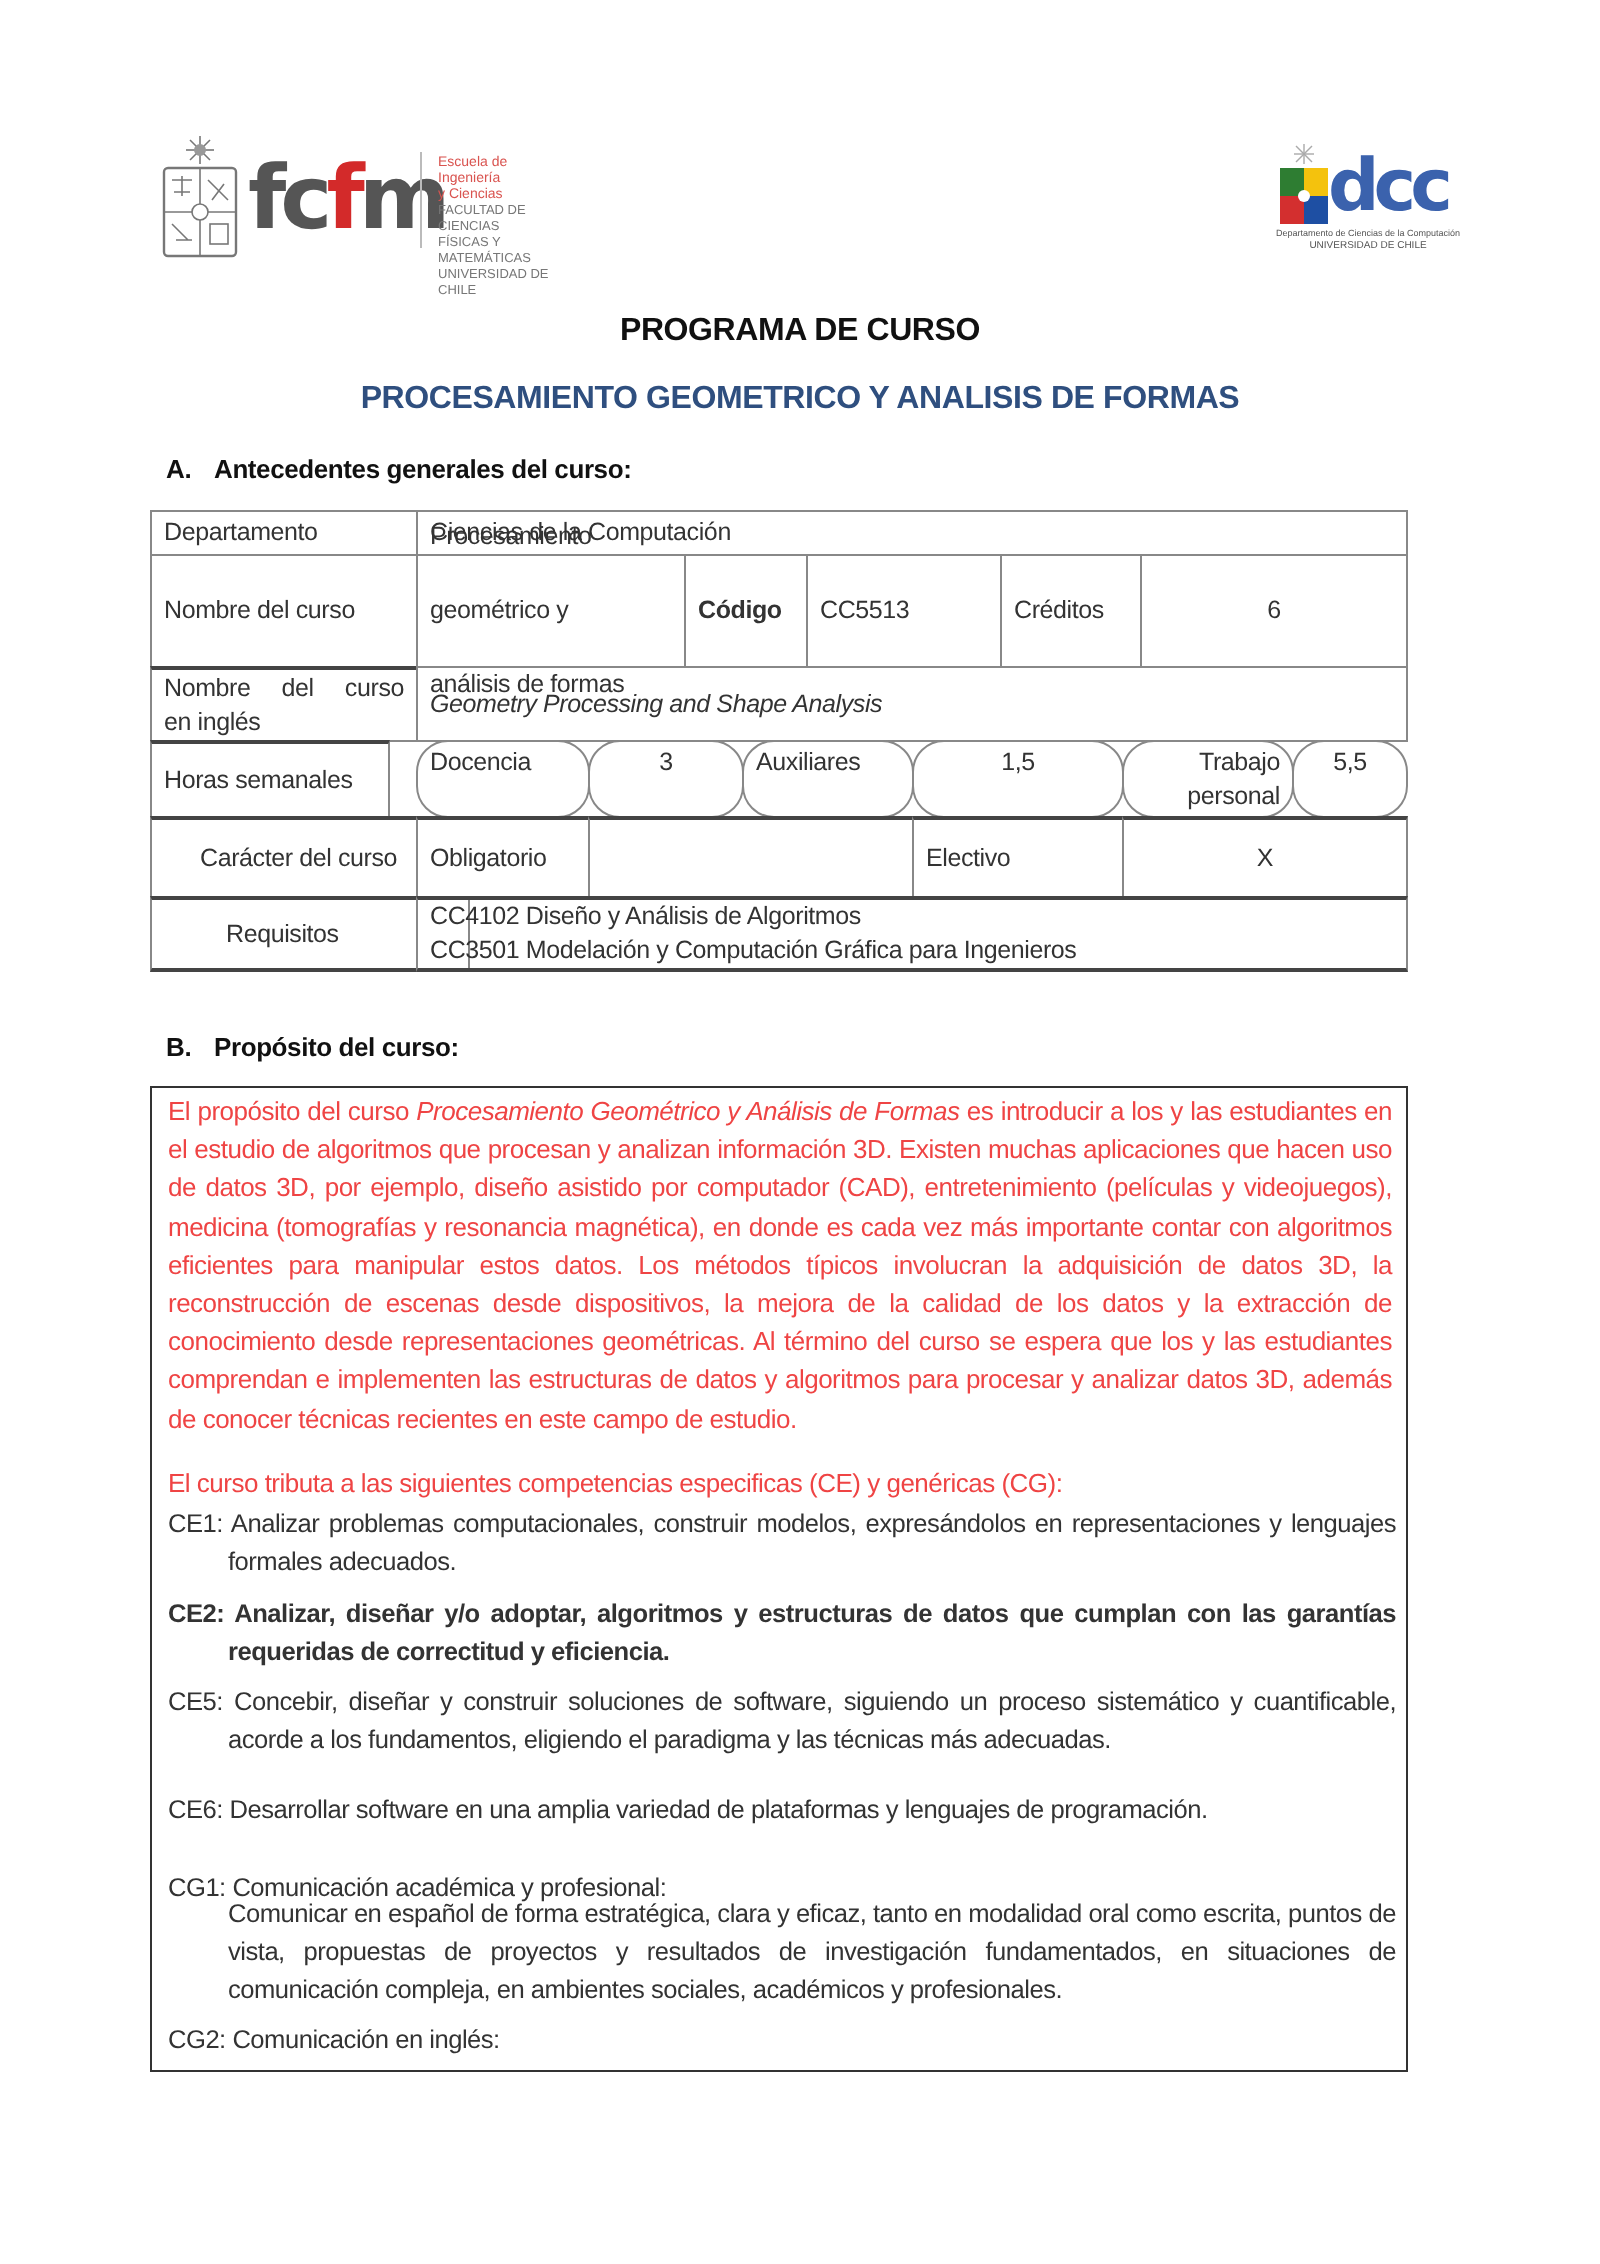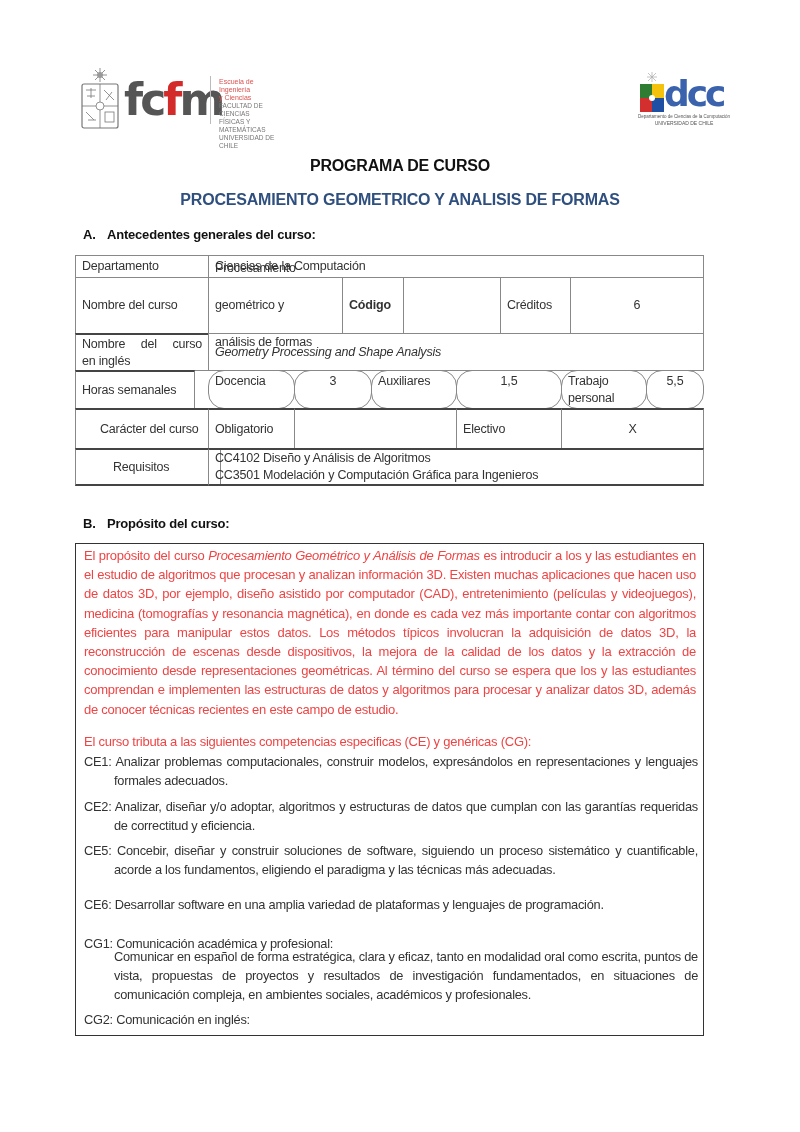--- a/index.html
+++ b/index.html
@@ -113,62 +113,63 @@
   <div class="cell" style="left:0;top:0;width:134px;height:23px;">Departamento</div>
   <div class="cell" style="left:133px;top:0;width:496px;height:23px;">Ciencias de la Computación</div>
 
   <div class="cell" style="left:0;top:22px;width:134px;height:57px;">Nombre del curso</div>
   <div class="cell" style="left:133px;top:22px;width:135px;height:57px;flex-direction:column;align-items:flex-start;justify-content:center;gap:20px;">
     <div>Procesamiento</div>
     <div>geométrico y</div>
     <div>análisis de formas</div>
   </div>
   <div class="cell" style="left:267px;top:22px;width:62px;height:57px;font-weight:bold;">Código</div>
+  <div class="cell" style="left:328px;top:22px;width:98px;height:57px;">CC5513</div>
   <div class="cell" style="left:425px;top:22px;width:71px;height:57px;">Créditos</div>
   <div class="cell center" style="left:495px;top:22px;width:134px;height:57px;">6</div>
 
   <div class="cell thick-top" style="left:0;top:78px;width:134px;height:38px;flex-direction:column;align-items:stretch;justify-content:center;">
     <div style="text-align:justify;text-align-last:justify;">Nombre del curso</div>
     <div>en inglés</div>
   </div>
   <div class="cell it" style="left:133px;top:78px;width:496px;height:38px;">Geometry Processing and Shape Analysis</div>
 
   <div class="cell thick-top" style="left:0;top:115px;width:120px;height:39px;">Horas semanales</div>
   <div class="cell top" style="left:133px;top:115px;width:87px;height:39px;">Docencia</div>
   <div class="cell top center" style="left:219px;top:115px;width:78px;height:39px;">3</div>
   <div class="cell top" style="left:296px;top:115px;width:86px;height:39px;">Auxiliares</div>
   <div class="cell top center" style="left:381px;top:115px;width:106px;height:39px;">1,5</div>
-  <div class="cell top" style="left:486px;top:115px;width:86px;height:39px;flex-direction:column;align-items:flex-start;">
+  <div class="cell top" style="left:486px;top:115px;width:86px;height:39px;flex-direction:column;align-items:flex-end;">
     <div>Trabajo</div>
     <div>personal</div>
   </div>
   <div class="cell top center" style="left:571px;top:115px;width:58px;height:39px;">5,5</div>
 
   <div class="cell thick-top" style="left:0;top:153px;width:134px;height:41px;padding-left:24px;">Carácter del curso</div>
   <div class="cell thick-top" style="left:133px;top:153px;width:87px;height:41px;">Obligatorio</div>
   <div class="cell thick-top center" style="left:219px;top:153px;width:163px;height:41px;"></div>
   <div class="cell thick-top" style="left:381px;top:153px;width:106px;height:41px;">Electivo</div>
   <div class="cell thick-top center" style="left:486px;top:153px;width:143px;height:41px;">X</div>
 
-  <div class="cell thick-top" style="left:0;top:193px;width:146px;height:38px;border-bottom:2px solid #444;padding-left:37px;">Requisitos</div>
+  <div class="cell thick-top" style="left:0;top:193px;width:160px;height:38px;border-bottom:2px solid #444;padding-left:37px;">Requisitos</div>
   <div class="cell thick-top" style="left:133px;top:193px;width:496px;height:38px;flex-direction:column;align-items:flex-start;justify-content:center;border-bottom:2px solid #444;">
     <div>CC4102 Diseño y Análisis de Algoritmos</div>
     <div>CC3501 Modelación y Computación Gráfica para Ingenieros</div>
   </div>
 </div>
 
 <div class="abs sec" style="top:516px;">
   <span class="ltr">B.</span><span>Propósito del curso:</span>
 </div>
 
 <div class="abs box">
   <div class="para" style="top:2px;"><span>El propósito del curso </span><span class="it">Procesamiento Geométrico y Análisis de Formas</span><span> es introducir a los y las estudiantes en el estudio de algoritmos que procesan y analizan información 3D. Existen muchas aplicaciones que hacen uso de datos 3D, por ejemplo, diseño asistido por computador (CAD), entretenimiento (películas y videojuegos), medicina (tomografías y resonancia magnética), en donde es cada vez más importante contar con algoritmos eficientes para manipular estos datos. Los métodos típicos involucran la adquisición de datos 3D, la reconstrucción de escenas desde dispositivos, la mejora de la calidad de los datos y la extracción de conocimiento desde representaciones geométricas. Al término del curso se espera que los y las estudiantes comprendan e implementen las estructuras de datos y algoritmos para procesar y analizar datos 3D, además de conocer técnicas recientes en este campo de estudio.</span></div>
 
   <div class="para" style="top:188px;">El curso tributa a las siguientes competencias especificas (CE) y genéricas (CG):</div>
 
   <div class="comp" style="top:208px;"><span>CE1:</span> <span>Analizar problemas computacionales, construir modelos, expresándolos en representaciones y lenguajes formales adecuados.</span></div>
-  <div class="comp" style="top:253px;"><span>CE2:</span> <span>Analizar, diseñar y/o adoptar, algoritmos y estructuras de datos que cumplan con las garantías requeridas de correctitud y eficiencia.</span></div>
+  <div class="comp" style="top:253px;font-weight:bold;"><span>CE2:</span> <span>Analizar, diseñar y/o adoptar, algoritmos y estructuras de datos que cumplan con las garantías requeridas de correctitud y eficiencia.</span></div>
   <div class="comp" style="top:297px;"><span>CE5:</span> <span>Concebir, diseñar y construir soluciones de software, siguiendo un proceso sistemático y cuantificable, acorde a los fundamentos, eligiendo el paradigma y las técnicas más adecuadas.</span></div>
   <div class="comp" style="top:351px;"><span>CE6:</span> <span>Desarrollar software en una amplia variedad de plataformas y lenguajes de programación.</span></div>
   <div class="comp" style="top:390px;"><span>CG1:</span> <span>Comunicación académica y profesional:</span></div>
   <div class="indent" style="top:403px;">Comunicar en español de forma estratégica, clara y eficaz, tanto en modalidad oral como escrita, puntos de vista, propuestas de proyectos y resultados de investigación fundamentados, en situaciones de comunicación compleja, en ambientes sociales, académicos y profesionales.</div>
   <div class="comp" style="top:466px;"><span>CG2:</span> <span>Comunicación en inglés:</span></div>
 </div>
 
 </body></html>

